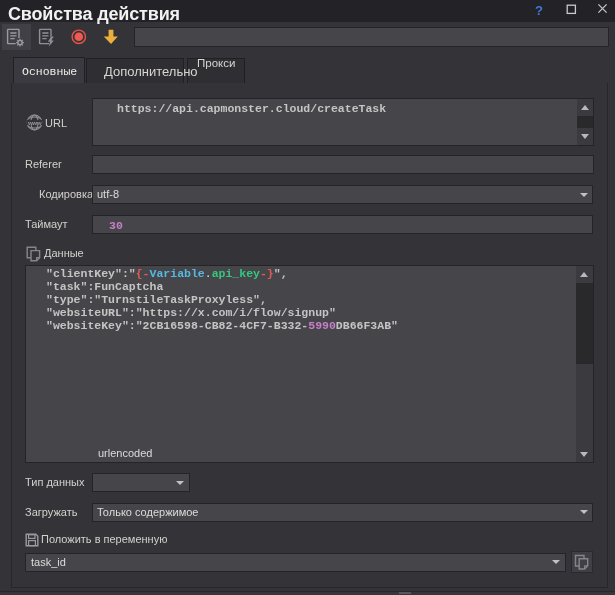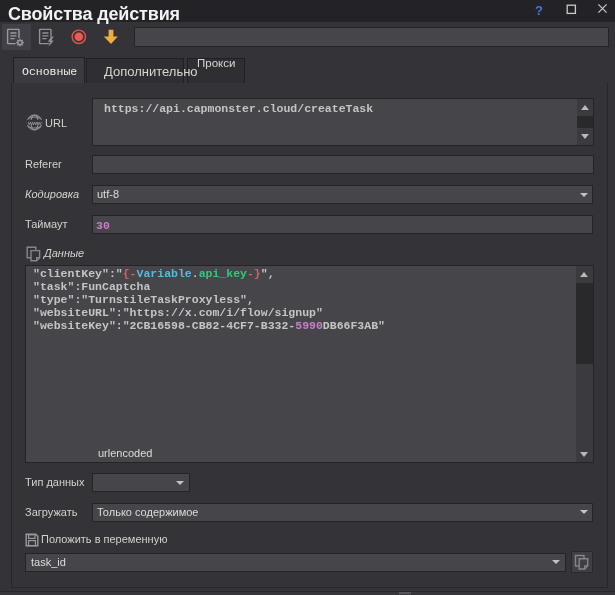--- a/index.html
+++ b/index.html
@@ -7,21 +7,21 @@
   body {
     background:#343438;
     font-family:"Liberation Sans", sans-serif;
     position:relative;
   }
   .abs { position:absolute; }
   .lbl { position:absolute; font-size:11px; color:#d4d1cc; line-height:11px; }
   .field {
     position:absolute; background:#46464a; border:1px solid #242428;
   }
-  .mono { font-family:"Liberation Mono", monospace; font-weight:bold; font-size:11.5px; color:#c4c4c4; }
+  .mono { font-family:"Liberation Mono", monospace; font-weight:bold; font-size:11.5px; color:#c4c4c4;margin-left:13px; }
   .combo-arrow { position:absolute; width:0; height:0;
     border-left:4px solid transparent; border-right:4px solid transparent;
     border-top:4px solid #c2c2c6; }
   .sb-btn { position:absolute; background:#3a3a3f; }
   .tri-up { position:absolute; width:0; height:0;
     border-left:4px solid transparent; border-right:4px solid transparent;
     border-bottom:5px solid #b8b8bd; }
   .tri-down { position:absolute; width:0; height:0;
     border-left:4px solid transparent; border-right:4px solid transparent;
     border-top:5px solid #b8b8bd; }
@@ -94,35 +94,35 @@
 
 <div class="abs" style="left:577px;top:99px;width:16px;height:46px;background:#29292c;"></div>
 <div class="sb-btn" style="left:577px;top:99px;width:16px;height:17px;"></div>
 <div class="sb-btn" style="left:577px;top:128px;width:16px;height:17px;"></div>
 <div class="tri-up" style="left:581px;top:105px;"></div>
 <div class="tri-down" style="left:581px;top:134px;"></div>
 
 <div class="lbl" style="left:25px;top:159px;">Referer</div>
 <div class="field" style="left:92px;top:155px;width:502px;height:19px;"></div>
 
-<div class="lbl" style="left:25px;top:189px;font-style:italic;">Кодировка</div>
+<div class="lbl" style="left:39px;top:189px;">Кодировка</div>
 <div class="field" style="left:92px;top:185px;width:501px;height:19px;"></div>
 <div class="lbl" style="left:97px;top:189px;color:#dcdcdc;">utf-8</div>
 <div class="combo-arrow" style="left:580px;top:193px;"></div>
 
 <div class="lbl" style="left:25px;top:219px;">Таймаут</div>
 <div class="field" style="left:92px;top:215px;width:501px;height:19px;"></div>
 <div class="abs mono" style="left:96px;top:219px;color:#c77fc7;">30</div>
 
 <svg class="abs" style="left:26px;top:246px;" width="15" height="16" viewBox="0 0 15 16">
   <path d="M1.2 1.2 h8.6 v10.6 h-8.6 z" fill="none" stroke="#85858c" stroke-width="1.4"></path>
   <path d="M5 4.6 h8.6 v7 l-3 3.2 h-5.6 z" fill="#343438" stroke="#85858c" stroke-width="1.4"></path>
   <path d="M13.6 11.6 h-3 v3.2" fill="none" stroke="#85858c" stroke-width="1.2"></path>
 </svg>
-<div class="lbl" style="left:44px;top:248px;font-style:italic;">Данные</div>
+<div class="lbl" style="left:44px;top:248px;">Данные</div>
 
 <div class="field" style="left:25px;top:265px;width:569px;height:198px;"></div>
 <div class="abs mono" style="left:33px;top:267px;line-height:13px;white-space:pre;">"clientKey":"<span style="color:#e05a55">{-</span><span style="color:#56b9e0">Variable</span>.<span style="color:#35c77f">api_key</span><span style="color:#e05a55">-}</span>",
 "task":FunCaptcha
 "type":"TurnstileTaskProxyless",
 "websiteURL":"https://x.com/i/flow/signup"
 "websiteKey":"2CB16598-CB82-4CF7-B332-<span style="color:#c77fc7">5990</span>DB66F3AB"</div>
 
 <div class="abs" style="left:576px;top:266px;width:17px;height:196px;background:#29292c;"></div>
 <div class="sb-btn" style="left:576px;top:266px;width:17px;height:17px;"></div>

